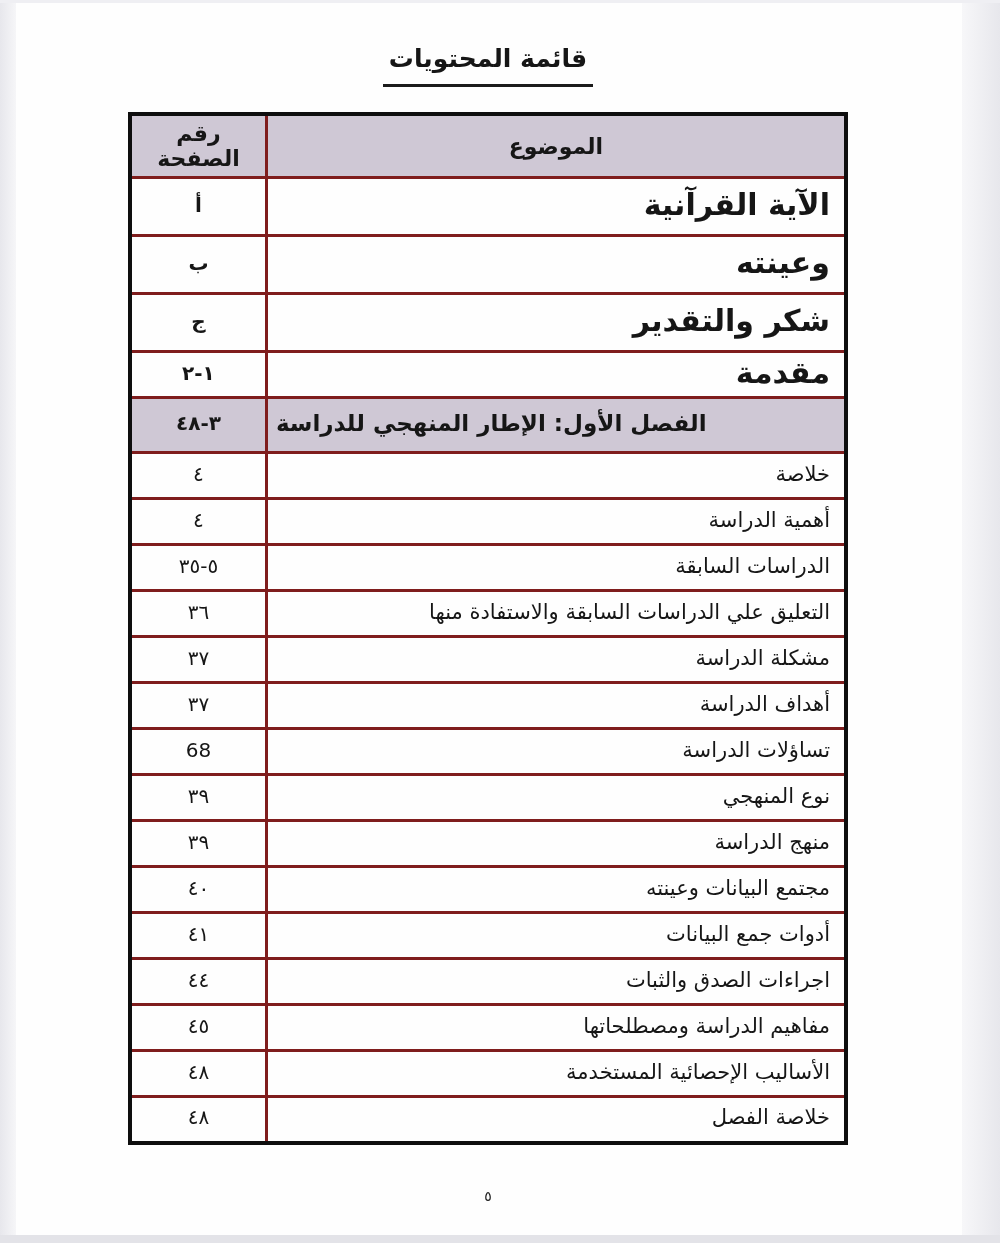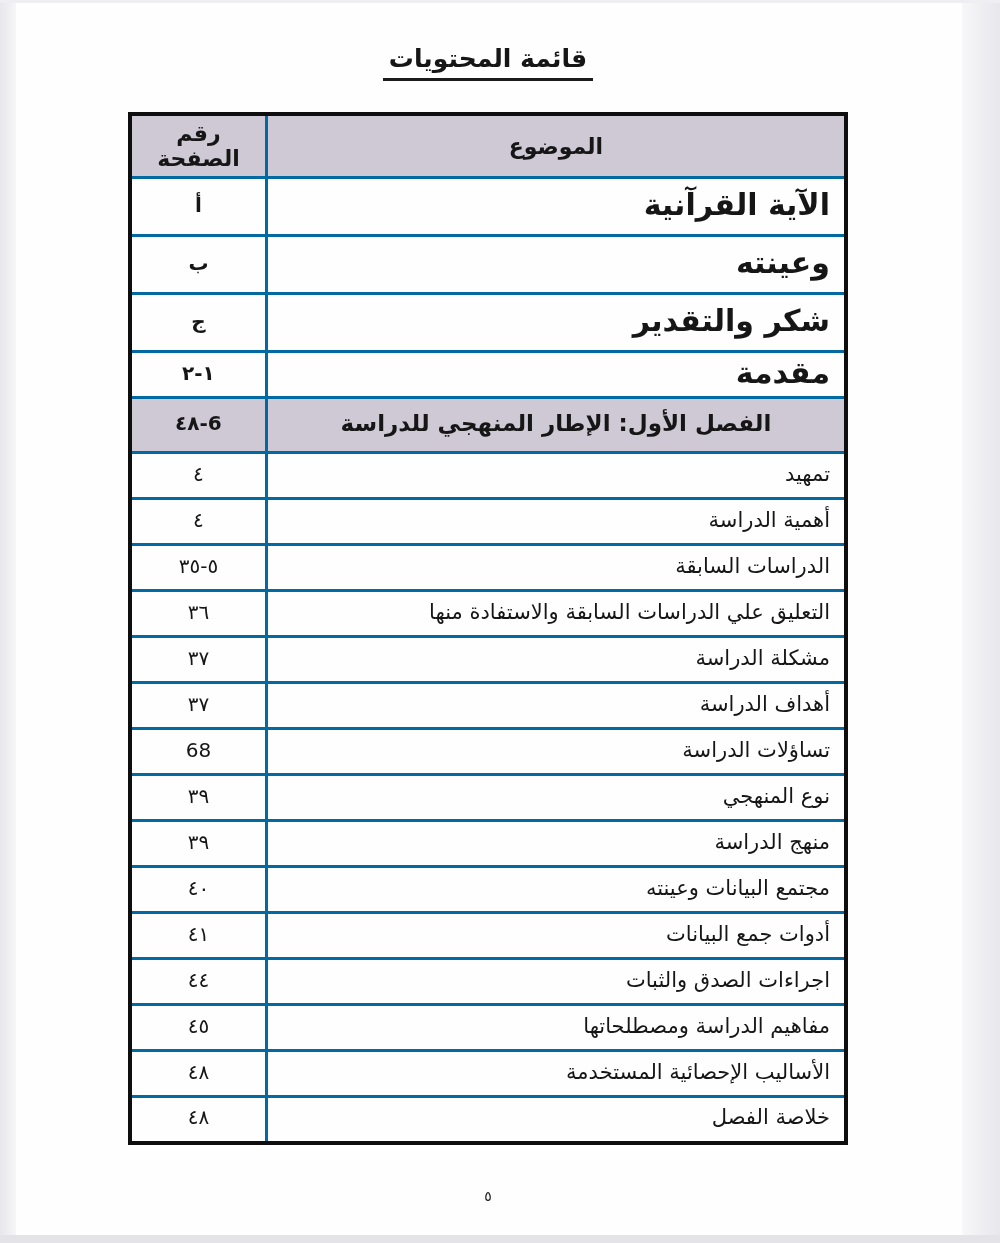--- a/index.html
+++ b/index.html
@@ -15,51 +15,51 @@
   .edge-right{right:0;top:0;width:38px;height:1243px;background:linear-gradient(270deg,#e7e7ec,#f7f7f9);}
   .edge-bottom{left:0;bottom:0;width:1000px;height:8px;background:#e3e3e8;}
   .edge-top{left:0;top:0;width:1000px;height:3px;background:#efeff3;}
 
   .doc-title{
     position:absolute;left:128px;top:44px;width:720px;
     text-align:center;z-index:2;
   }
   .doc-title span{
     display:inline-block;font-weight:bold;font-size:25px;
-    padding:0 6px 5px 6px;border-bottom:3px solid #1b1b1b;
+    padding:0 6px 11px 6px;border-bottom:3px solid #1b1b1b;
     letter-spacing:0.5px;
   }
 
   table.toc{
     position:absolute;left:128px;top:112px;width:720px;z-index:2;
     border-collapse:collapse;table-layout:fixed;direction:rtl;
     border:4px solid #0e0e0e;
   }
   .toc th,.toc td{
-    border:3px solid #0369a1;
+    border:3px solid #7f1d1d;
     vertical-align:middle;
     font-size:21px;
     overflow:hidden;
   }
   .col-subject{width:578px;}
   .col-page{width:136px;}
   .toc thead th{
     height:58px;background:#cfc8d5;
     font-weight:bold;font-size:22px;text-align:center;
   }
   .toc td.subject{text-align:right;padding:2px 14px 6px 8px;}
   .toc td.page{text-align:center;padding:2px 4px 6px 4px;font-size:20px;}
   .toc tbody tr{height:46px;}
   .toc tbody tr:nth-child(-n+3){height:58px;}
   .toc tbody tr:nth-child(5){height:55px;}
   tr.row-front td{font-weight:bold;font-size:30px;}
   tr.row-chapter td{
     background:#cfc8d5;font-weight:bold;font-size:23px;
   }
-  tr.row-chapter td.subject{text-align:center;padding:2px 8px 6px 8px;}
+  tr.row-chapter td.subject{text-align:left;padding:2px 8px 6px 8px;}
   tr.row-chapter td.page{font-weight:bold;}
 
   .folio{
     position:absolute;left:128px;top:1188px;width:720px;
     text-align:center;font-size:14px;z-index:2;
   }
 </style>
 </head>
 <body>
 
@@ -95,24 +95,24 @@
       <tr class="row-front">
         <td class="subject">شكر والتقدير</td>
         <td class="page">ج</td>
       </tr>
       <tr class="row-front">
         <td class="subject">مقدمة</td>
         <td class="page">١-٢</td>
       </tr>
       <tr class="row-chapter">
         <td class="subject">الفصل الأول: الإطار المنهجي للدراسة</td>
-        <td class="page">6-٤٨</td>
+        <td class="page">٣-٤٨</td>
       </tr>
       <tr class="row-normal">
-        <td class="subject">تمهيد</td>
+        <td class="subject">خلاصة</td>
         <td class="page">٤</td>
       </tr>
       <tr class="row-normal">
         <td class="subject">أهمية الدراسة</td>
         <td class="page">٤</td>
       </tr>
       <tr class="row-normal">
         <td class="subject">الدراسات السابقة</td>
         <td class="page">٥-٣٥</td>
       </tr>

